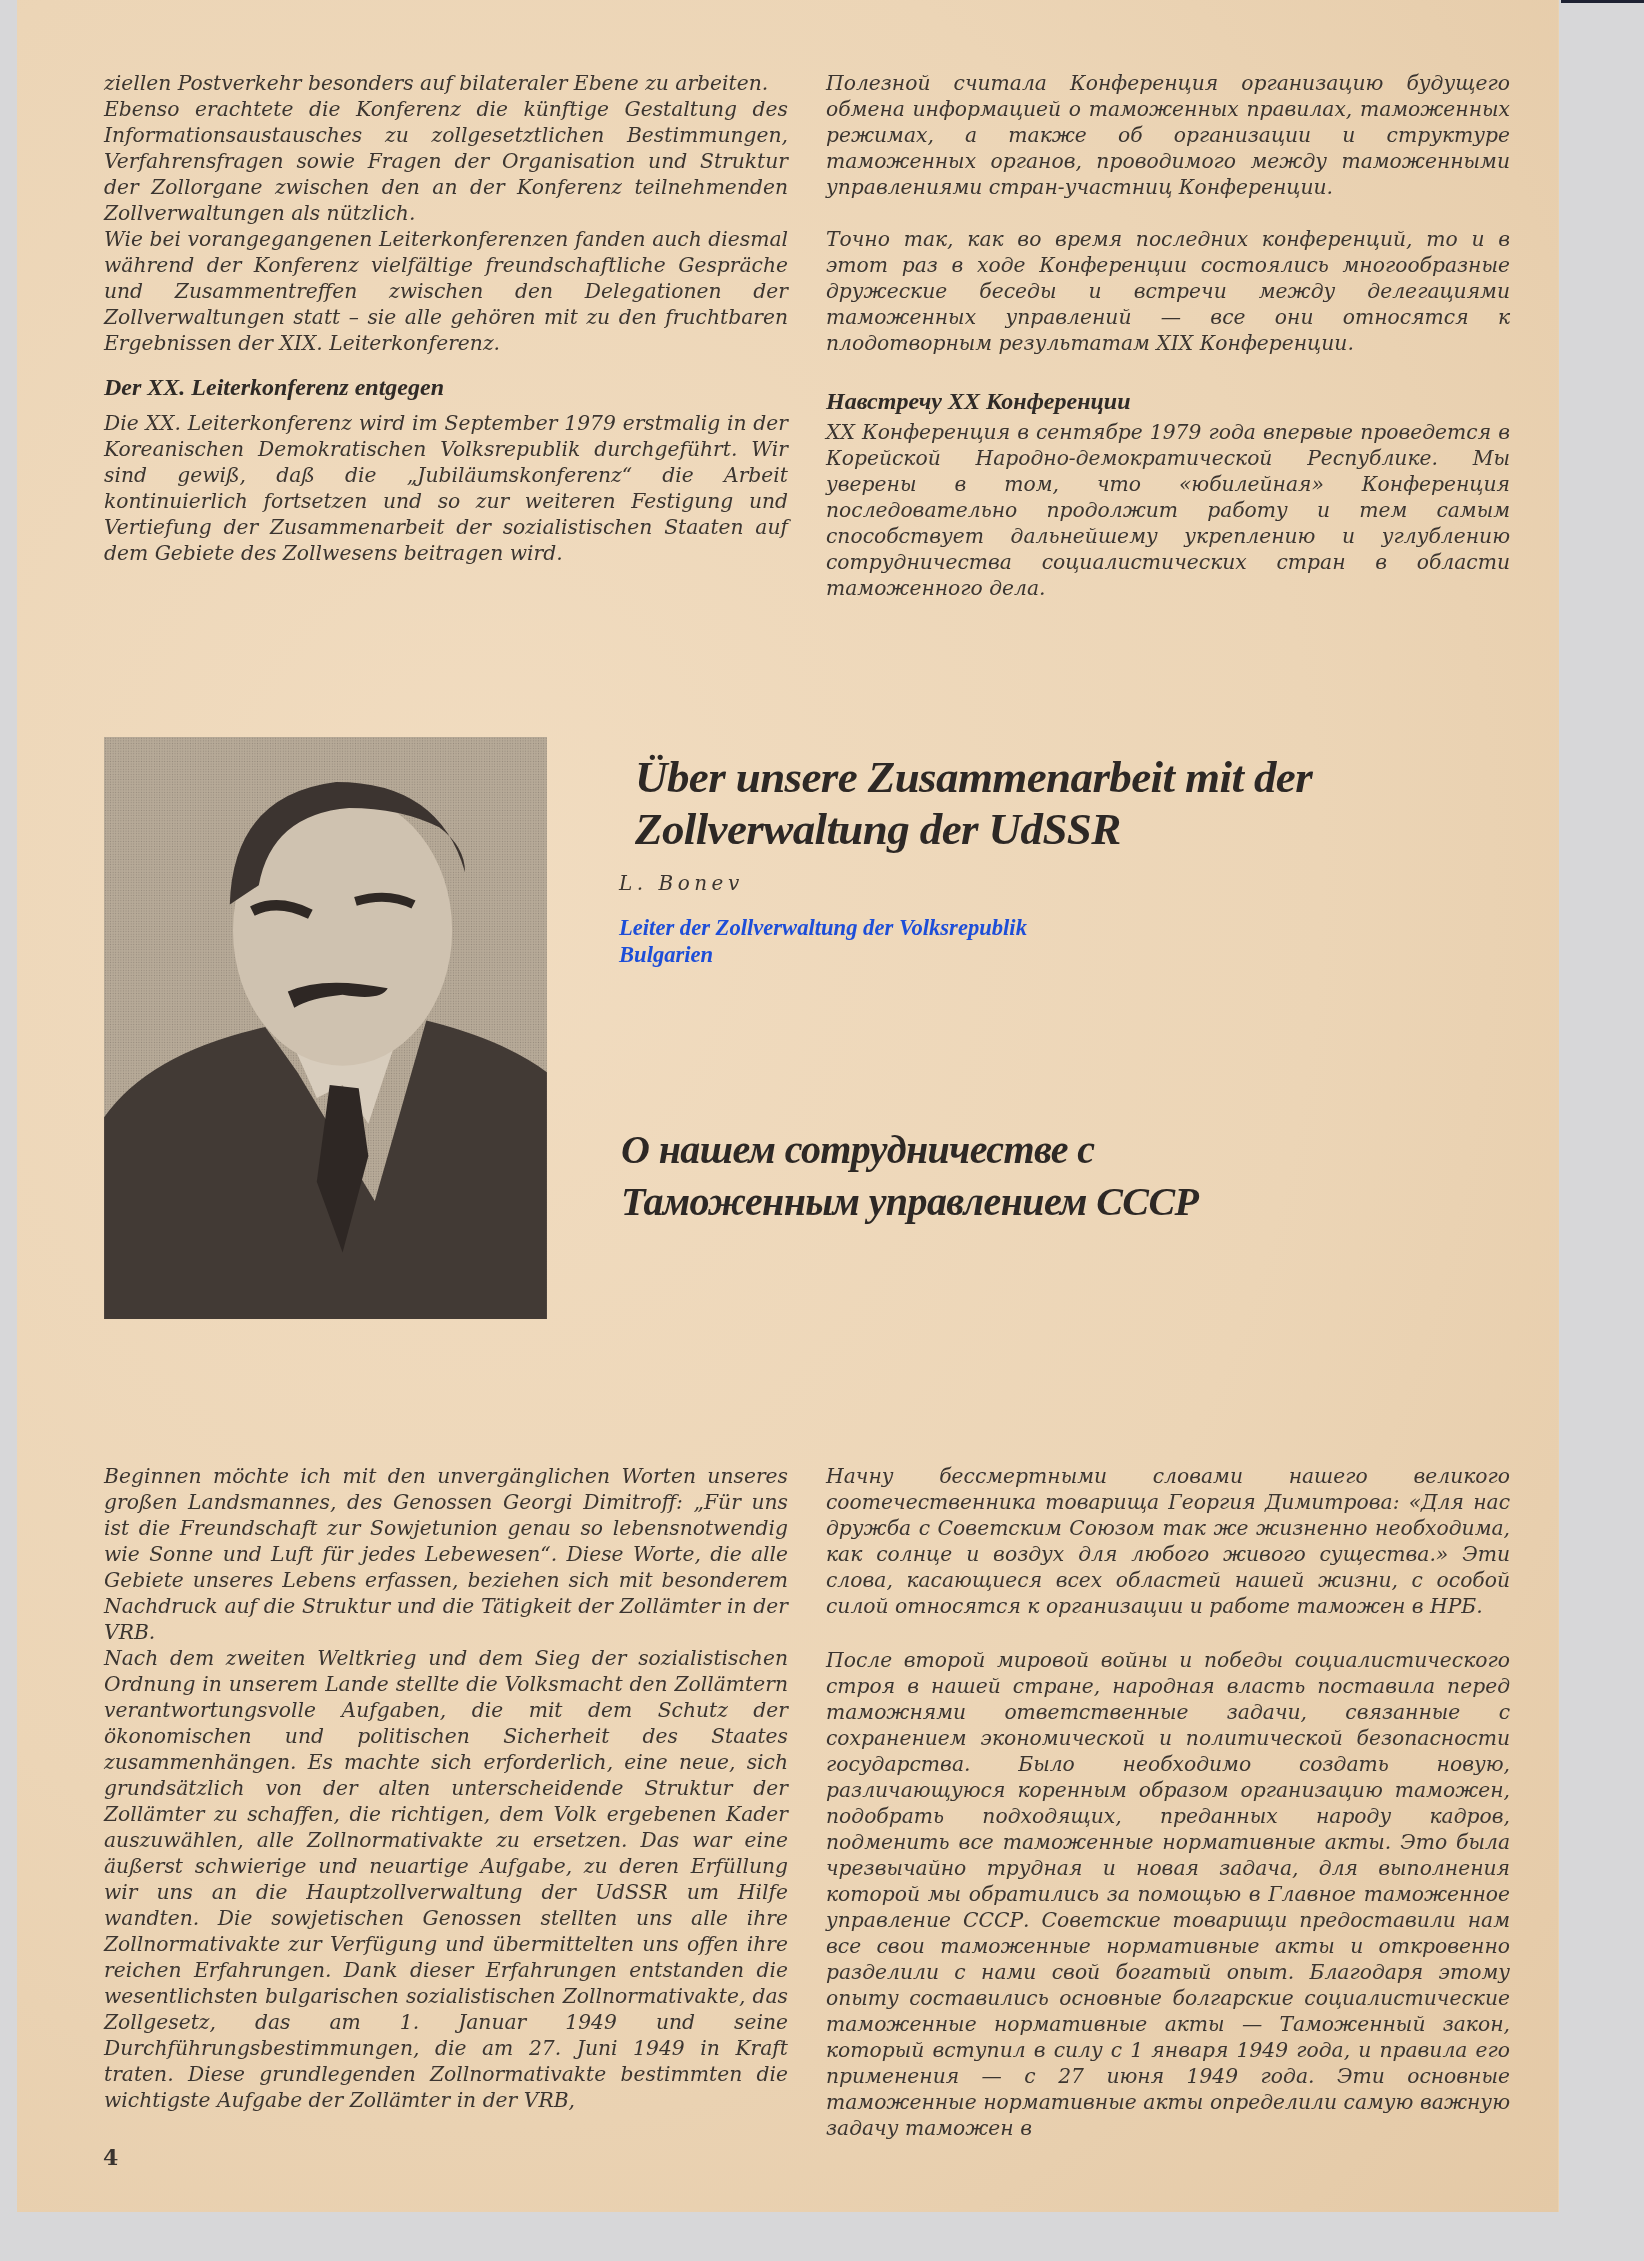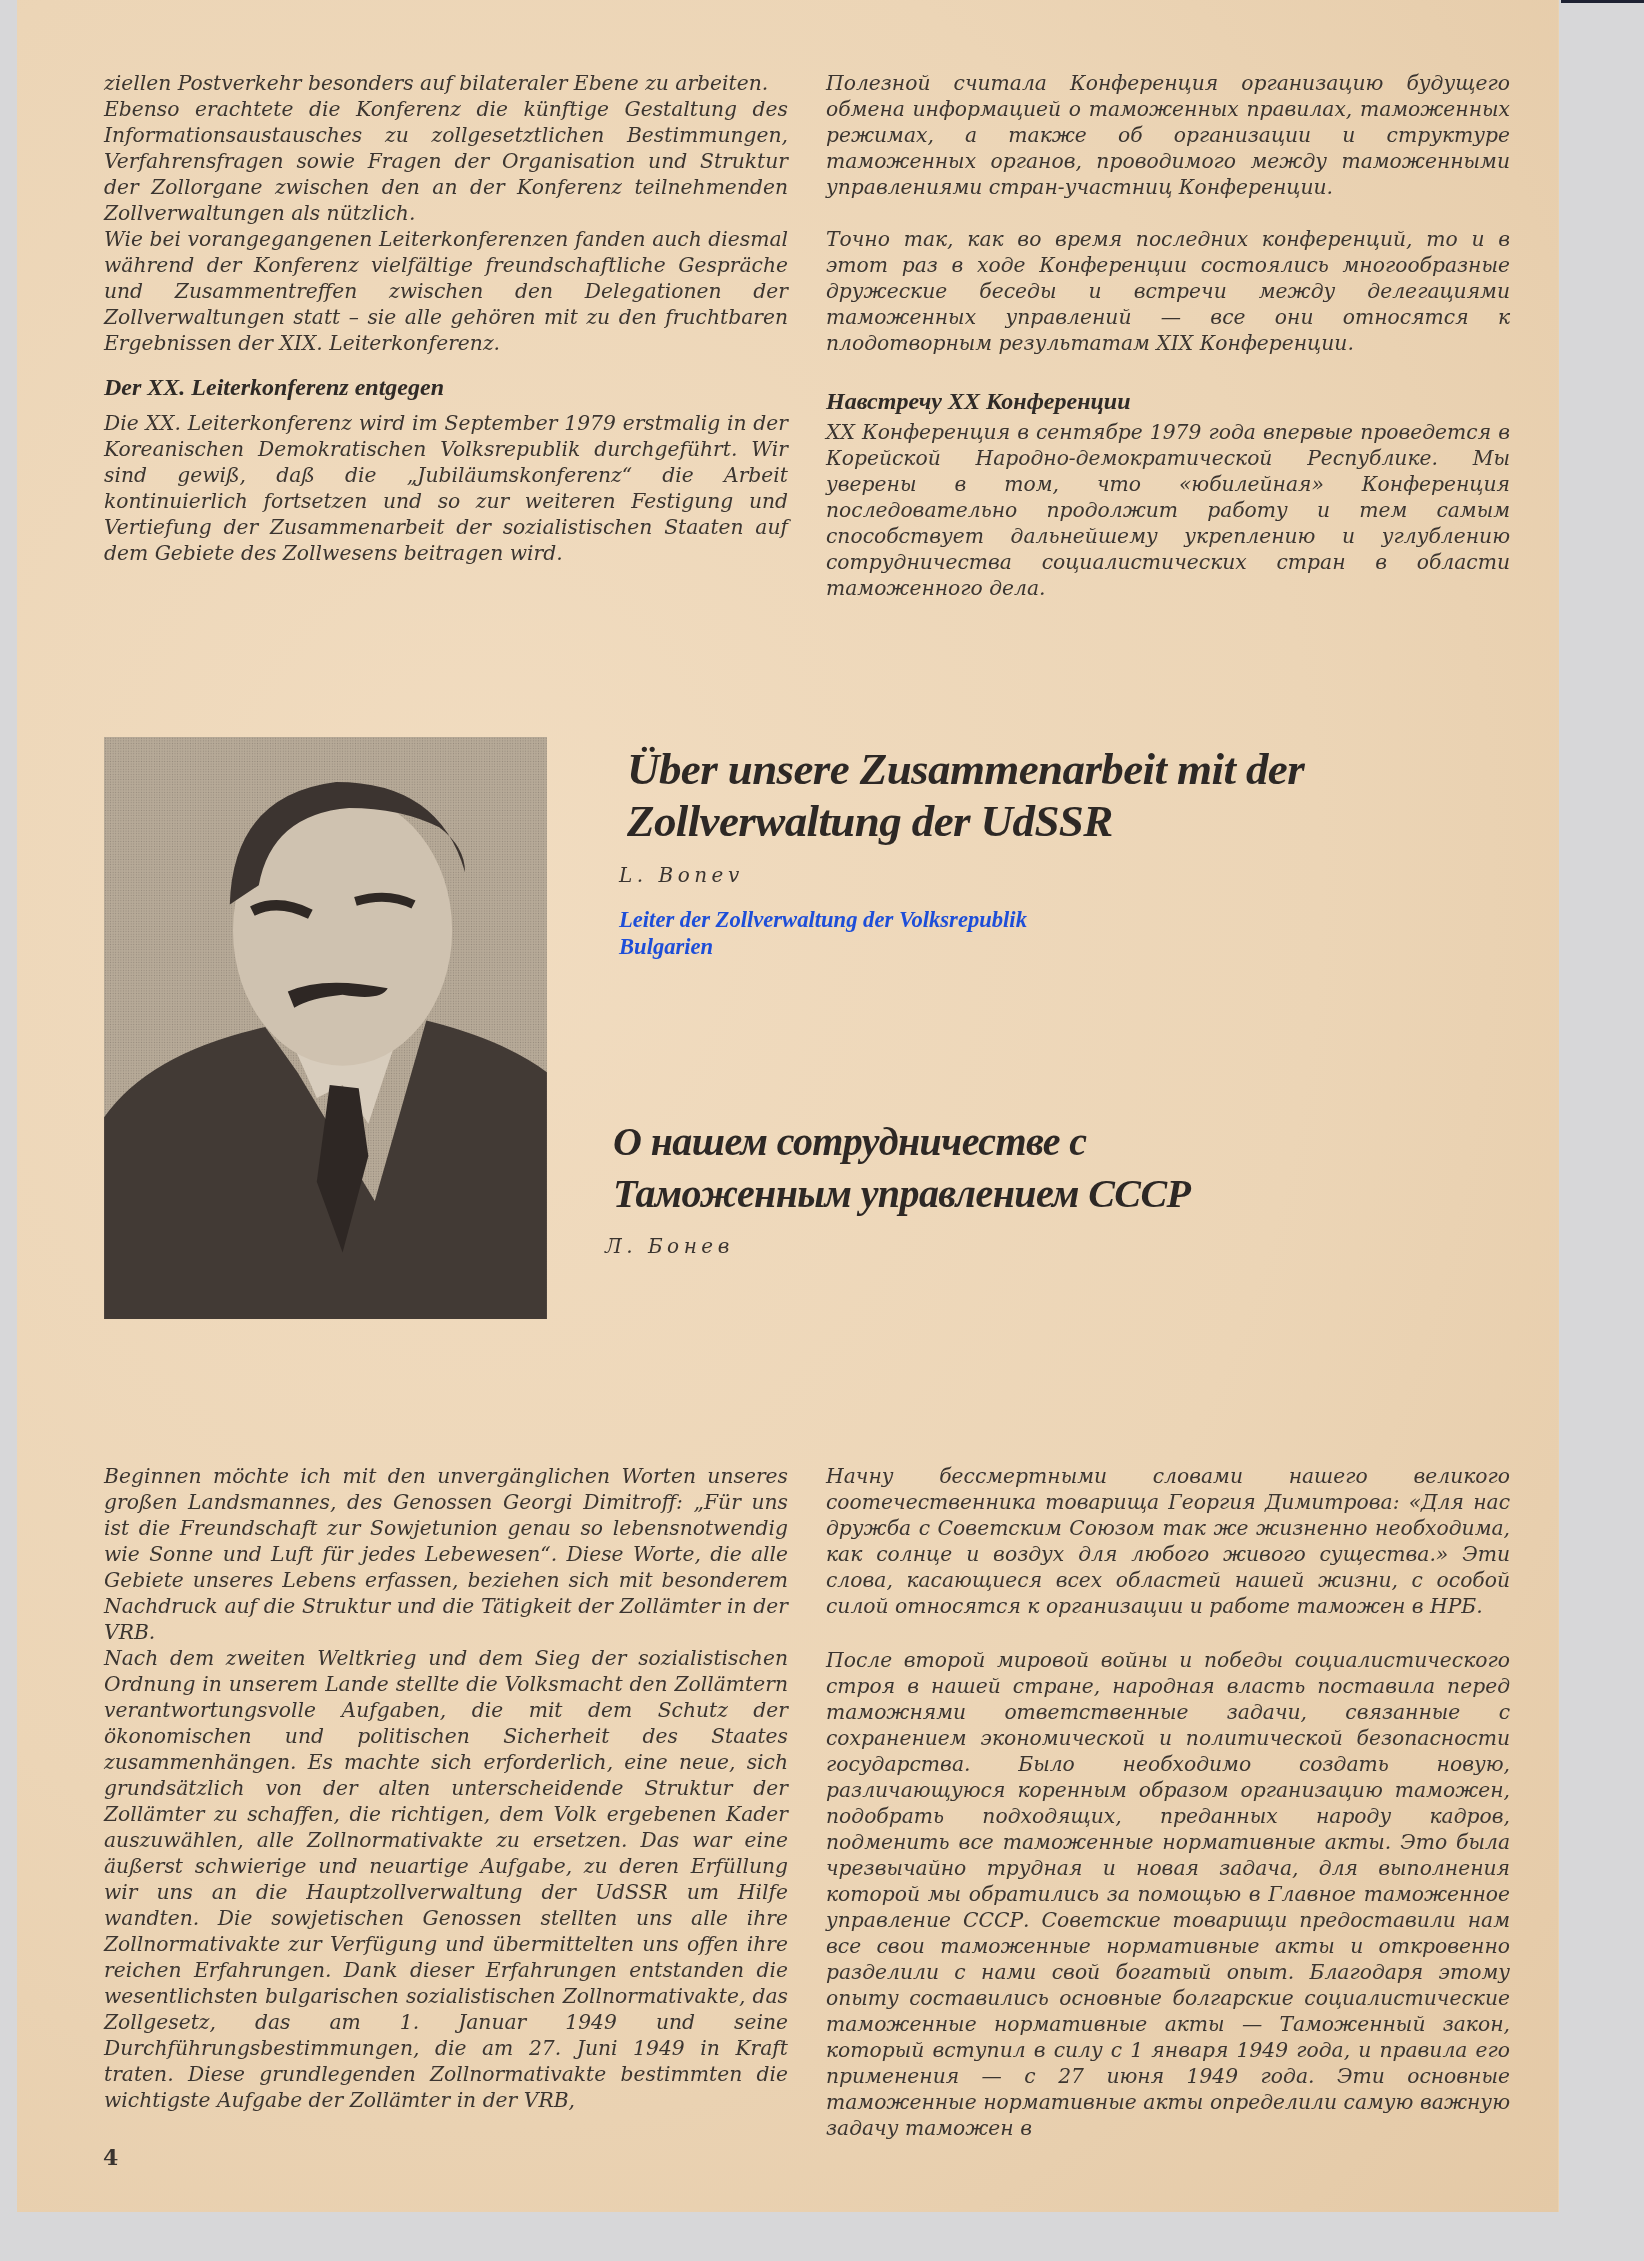--- a/index.html
+++ b/index.html
@@ -6,21 +6,21 @@
   body{width:1645px;height:2261px;background:#d7d7d9;position:relative;overflow:hidden;}
   .page{position:absolute;left:17px;top:0;width:1541px;height:2212px;
     background:radial-gradient(ellipse at 30% 40%,#f1dcc0 0%,#ecd5b6 55%,#e4c9a6 100%);
     border-right:1.9px solid #e9d2b0;}
   .topbar{position:absolute;left:1561px;top:0;width:84px;height:2.6px;background:#1e2233;}
   .col{position:absolute;font-family:"DejaVu Serif","Liberation Serif",serif;color:#3b3530;font-style:italic;}
   .body-text{font-size:20.3px;line-height:26px;text-align:justify;hyphens:manual;margin:0;}
   .body-text p{margin:0;}
   .gap{height:26px;}
   h3{font-family:"Liberation Serif","DejaVu Serif",serif;font-weight:bold;font-size:24px;margin:0;color:#2f2a26;}
-  .title{font-family:"Liberation Serif","DejaVu Serif",serif;font-weight:bold;color:#2d2825;margin:8px;letter-spacing:-0.6px;}
+  .title{font-family:"Liberation Serif","DejaVu Serif",serif;font-weight:bold;color:#2d2825;margin:16px;letter-spacing:-0.6px;}
   .author{font-family:"DejaVu Serif",serif;font-size:20px;letter-spacing:4.5px;color:#3b3530;}
   .role{font-family:"Liberation Serif",serif;font-weight:bold;font-size:22.6px;line-height:27px;color:#1d4ed8;}
   .photo{position:absolute;left:104px;top:737px;width:443px;height:582px;overflow:hidden;
     background:#b9ab98;}
   .pagenum{position:absolute;left:103px;top:2144px;font-family:"DejaVu Serif",serif;font-weight:bold;font-size:22px;color:#3b3530;}
 </style>
 </head>
 <body>
 
 <div class="topbar"></div>
@@ -87,21 +87,20 @@
     <span>Leiter der Zollverwaltung der Volksrepublik</span><br>
     <span>Bulgarien</span>
   </div>
 </div>
 
 <div class="col" style="left:605px;top:1108px;width:806px;">
   <h1 class="title" style="font-size:40px;line-height:52px;">
     <span>О нашем сотрудничестве с</span><br>
     <span>Таможенным управлением СССР</span>
   </h1>
-  <div class="author" style="margin-top:14px;">Л. Бонев</div>
 </div>
 
 <div class="col" style="left:104px;top:1463px;width:684px;">
   <div class="body-text">
     <p>Beginnen möchte ich mit den unvergänglichen Worten unseres großen Landsmannes, des Genossen Georgi Dimitroff: „Für uns ist die Freundschaft zur Sowjetunion genau so lebensnotwendig wie Sonne und Luft für jedes Lebewesen“. Diese Worte, die alle Gebiete unseres Lebens erfassen, beziehen sich mit besonderem Nachdruck auf die Struktur und die Tätigkeit der Zollämter in der VRB.</p>
     <p>Nach dem zweiten Weltkrieg und dem Sieg der sozialistischen Ordnung in unserem Lande stellte die Volksmacht den Zollämtern verantwortungsvolle Aufgaben, die mit dem Schutz der ökonomischen und politischen Sicherheit des Staates zusammenhängen. Es machte sich erforderlich, eine neue, sich grundsätzlich von der alten unterscheidende Struktur der Zollämter zu schaffen, die richtigen, dem Volk ergebenen Kader auszuwählen, alle Zollnormativakte zu ersetzen. Das war eine äußerst schwierige und neuartige Aufgabe, zu deren Erfüllung wir uns an die Hauptzollverwaltung der UdSSR um Hilfe wandten. Die sowjetischen Genossen stellten uns alle ihre Zollnormativakte zur Verfügung und übermittelten uns offen ihre reichen Erfahrungen. Dank dieser Erfahrungen entstanden die wesentlichsten bulgarischen sozialistischen Zollnormativakte, das Zollgesetz, das am 1. Januar 1949 und seine Durchführungsbestimmungen, die am 27. Juni 1949 in Kraft traten. Diese grundlegenden Zollnormativakte bestimmten die wichtigste Aufgabe der Zollämter in der VRB,</p>
   </div>
 </div>
 
 <div class="col" style="left:826px;top:1463px;width:684px;">

